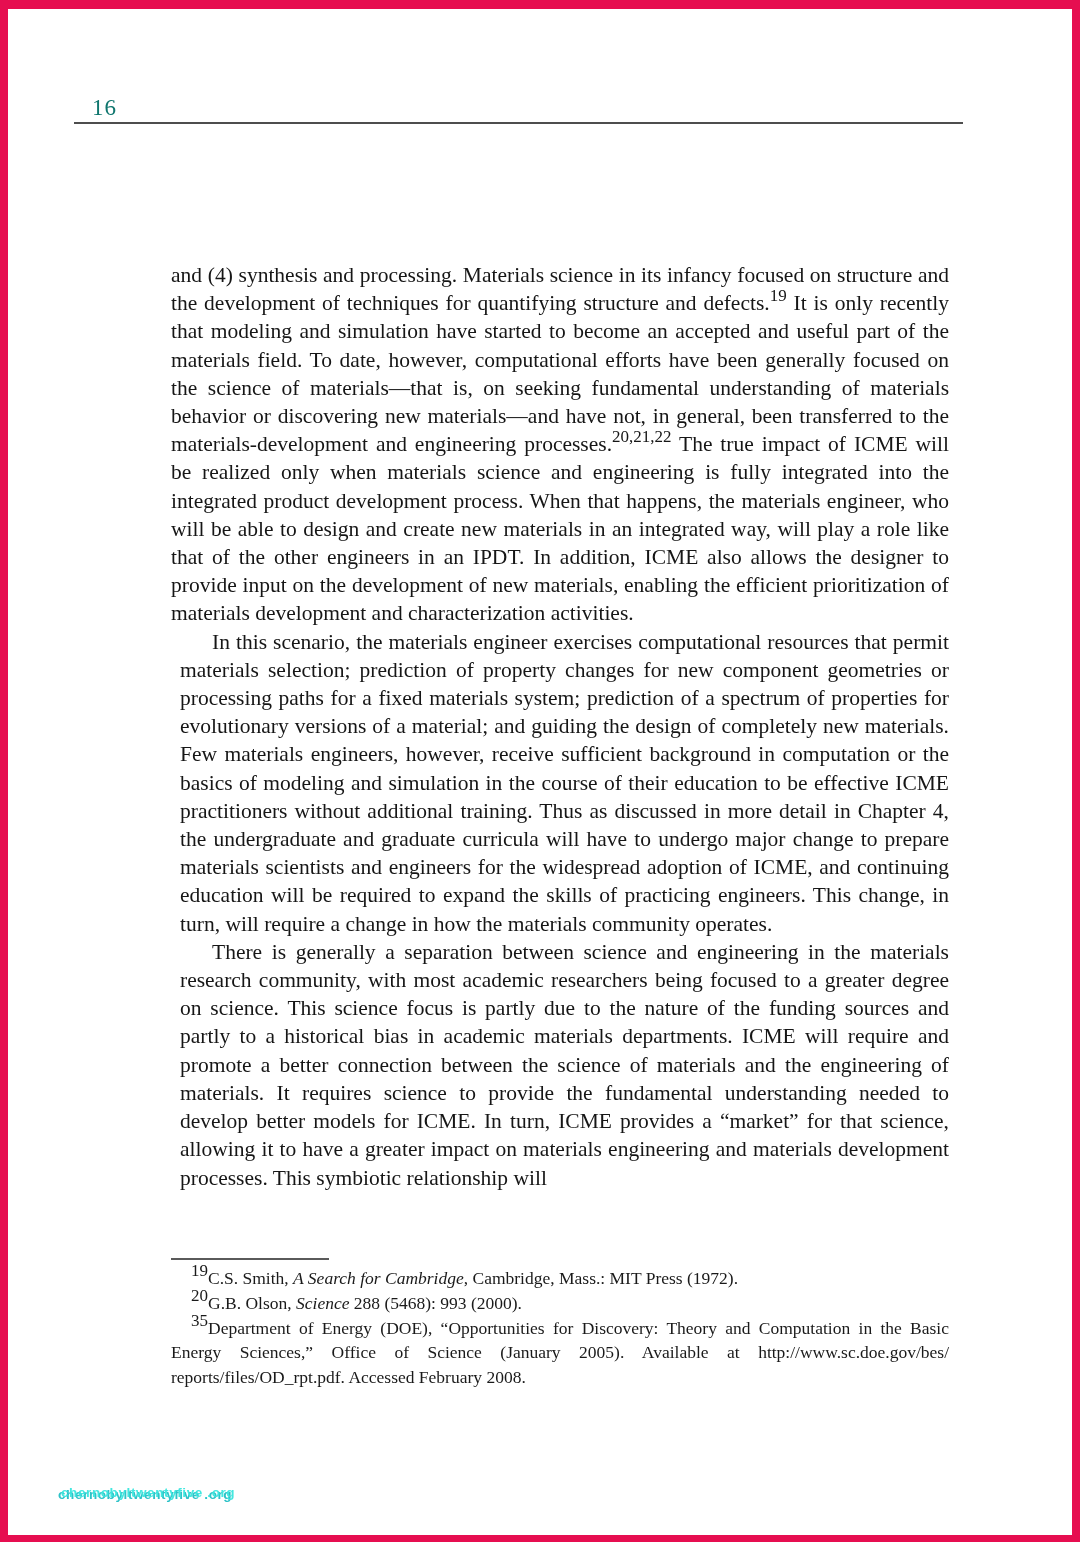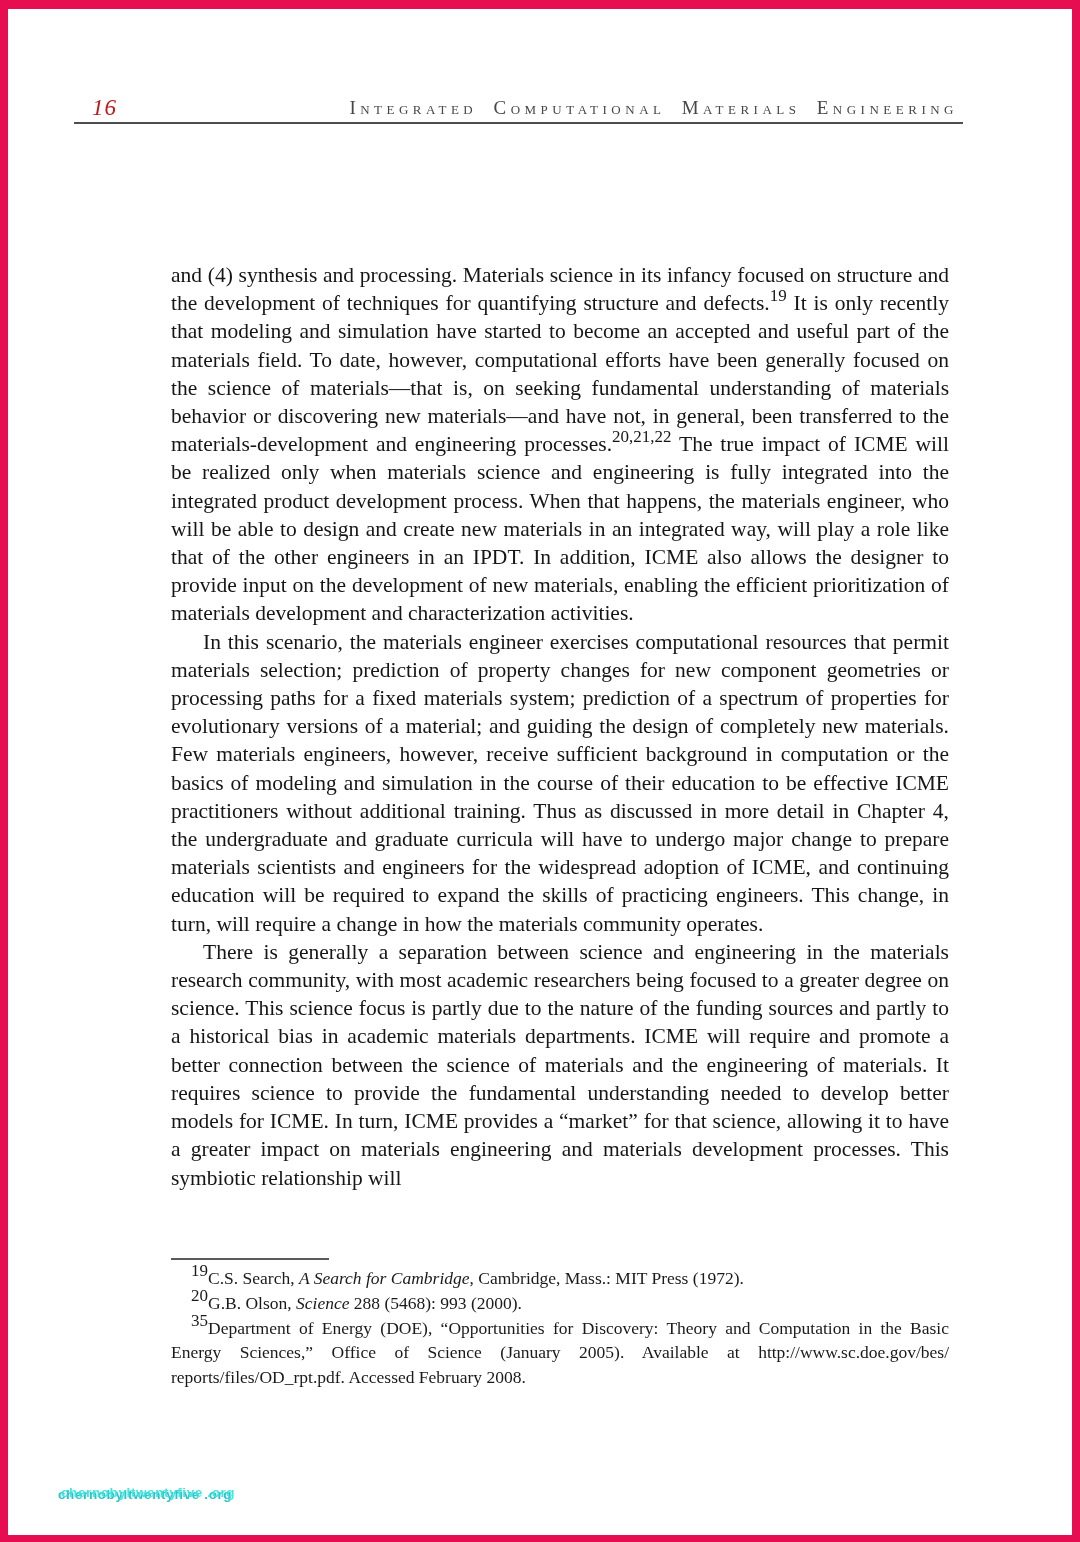--- a/index.html
+++ b/index.html
@@ -13,23 +13,22 @@
   .page {
     position: absolute;
     left: 8px; top: 9px;
     width: 1064px; height: 1526px;
     background: #ffffff;
   }
   
   .page-number {
     position: absolute;
     left: 84px; top: 86px;
-    font-style: italic;
     font-size: 23px;
-    color: #b91c1c;
+    color: #0f766e;
     letter-spacing: 1px;
   }
   .running-head {
     position: absolute;
     left: 290px; top: 88px;
     width: 660px;
     text-align: right;
     font-variant: small-caps;
     font-size: 19px;
     letter-spacing: 4.5px;
@@ -47,21 +46,21 @@
   .body-text {
     position: absolute;
     left: 163px; top: 252px;
     width: 778px;
     font-size: 21.5px;
     line-height: 28.2px;
     color: #161616;
     text-align: justify;
   }
   .body-text p { margin: 0; }
-  .body-text p.indented { text-indent: 32px; }
+  .body-text p.indented { text-indent: 32px; margin-left: 9px; }
   sup {
     font-size: 17px;
     line-height: 0;
     position: relative;
     top: -1px;
     vertical-align: super;
   }
   .it { font-style: italic; }
   
   .footnote-rule {
@@ -95,34 +94,33 @@
   .watermark .wm-back  { left: 0;   top: 2px;  color: #18bcc2; opacity: 0.9; }
   .watermark .wm-front { left: 3px; top: 0;    color: #3ae6de; opacity: 0.95; }
 </style>
 </head>
 <body>
 
 <div class="page">
 
   <div class="page-number">16</div>
 
-  <div class="running-head">Integrated Computational Materials Engineering</div>
 
   <div class="header-rule"></div>
 
   <div class="body-text">
     <p><span>and (4) synthesis and processing. Materials science in its infancy focused on structure and the development of techniques for quantifying structure and defects.</span><sup>19</sup><span> It is only recently that modeling and simulation have started to become an accepted and useful part of the materials field. To date, however, computational efforts have been generally focused on the science of materials—that is, on seeking fundamental understanding of materials behavior or discovering new materials—and have not, in general, been transferred to the materials-development and engineering processes.</span><sup>20,21,22</sup><span> The true impact of ICME will be realized only when materials science and engineering is fully integrated into the integrated product development process. When that happens, the materials engineer, who will be able to design and create new materials in an integrated way, will play a role like that of the other engineers in an IPDT. In addition, ICME also allows the designer to provide input on the development of new materials, enabling the efficient prioritization of materials development and characterization activities.</span></p>
     <p class="indented"><span>In this scenario, the materials engineer exercises computational resources that permit materials selection; prediction of property changes for new component geometries or processing paths for a fixed materials system; prediction of a spectrum of properties for evolutionary versions of a material; and guiding the design of completely new materials. Few materials engineers, however, receive sufficient background in computation or the basics of modeling and simulation in the course of their education to be effective ICME practitioners without additional training. Thus as discussed in more detail in Chapter 4, the undergraduate and graduate curricula will have to undergo major change to prepare materials scientists and engineers for the widespread adoption of ICME, and continuing education will be required to expand the skills of practicing engineers. This change, in turn, will require a change in how the materials community operates.</span></p>
     <p class="indented"><span>There is generally a separation between science and engineering in the materials research community, with most academic researchers being focused to a greater degree on science. This science focus is partly due to the nature of the funding sources and partly to a historical bias in academic materials departments. ICME will require and promote a better connection between the science of materials and the engineering of materials. It requires science to provide the fundamental understanding needed to develop better models for ICME. In turn, ICME provides a “market” for that science, allowing it to have a greater impact on materials engineering and materials development processes. This symbiotic relationship will</span></p>
   </div>
 
   <div class="footnote-rule"></div>
 
   <div class="footnotes">
-    <p class="footnote"><sup>19</sup><span>C.S. Search, </span><span class="it">A Search for Cambridge</span><span>, Cambridge, Mass.: MIT Press (1972).</span></p>
+    <p class="footnote"><sup>19</sup><span>C.S. Smith, </span><span class="it">A Search for Cambridge</span><span>, Cambridge, Mass.: MIT Press (1972).</span></p>
     <p class="footnote"><sup>20</sup><span>G.B. Olson, </span><span class="it">Science</span><span> 288 (5468): 993 (2000).</span></p>
     <p class="footnote"><sup>35</sup><span>Department of Energy (DOE), “Opportunities for Discovery: Theory and Computation in the Basic Energy Sciences,” Office of Science (January 2005). Available at http://www.sc.doe.gov/bes/​reports/files/OD_rpt.pdf. Accessed February 2008.</span></p>
   </div>
 
   <div class="watermark">
     <span class="wm-layer wm-back">chernobyltwentyfive .org</span>
     <span class="wm-layer wm-front">chernobyltwentyfive .org</span>
   </div>
 
 </div>

